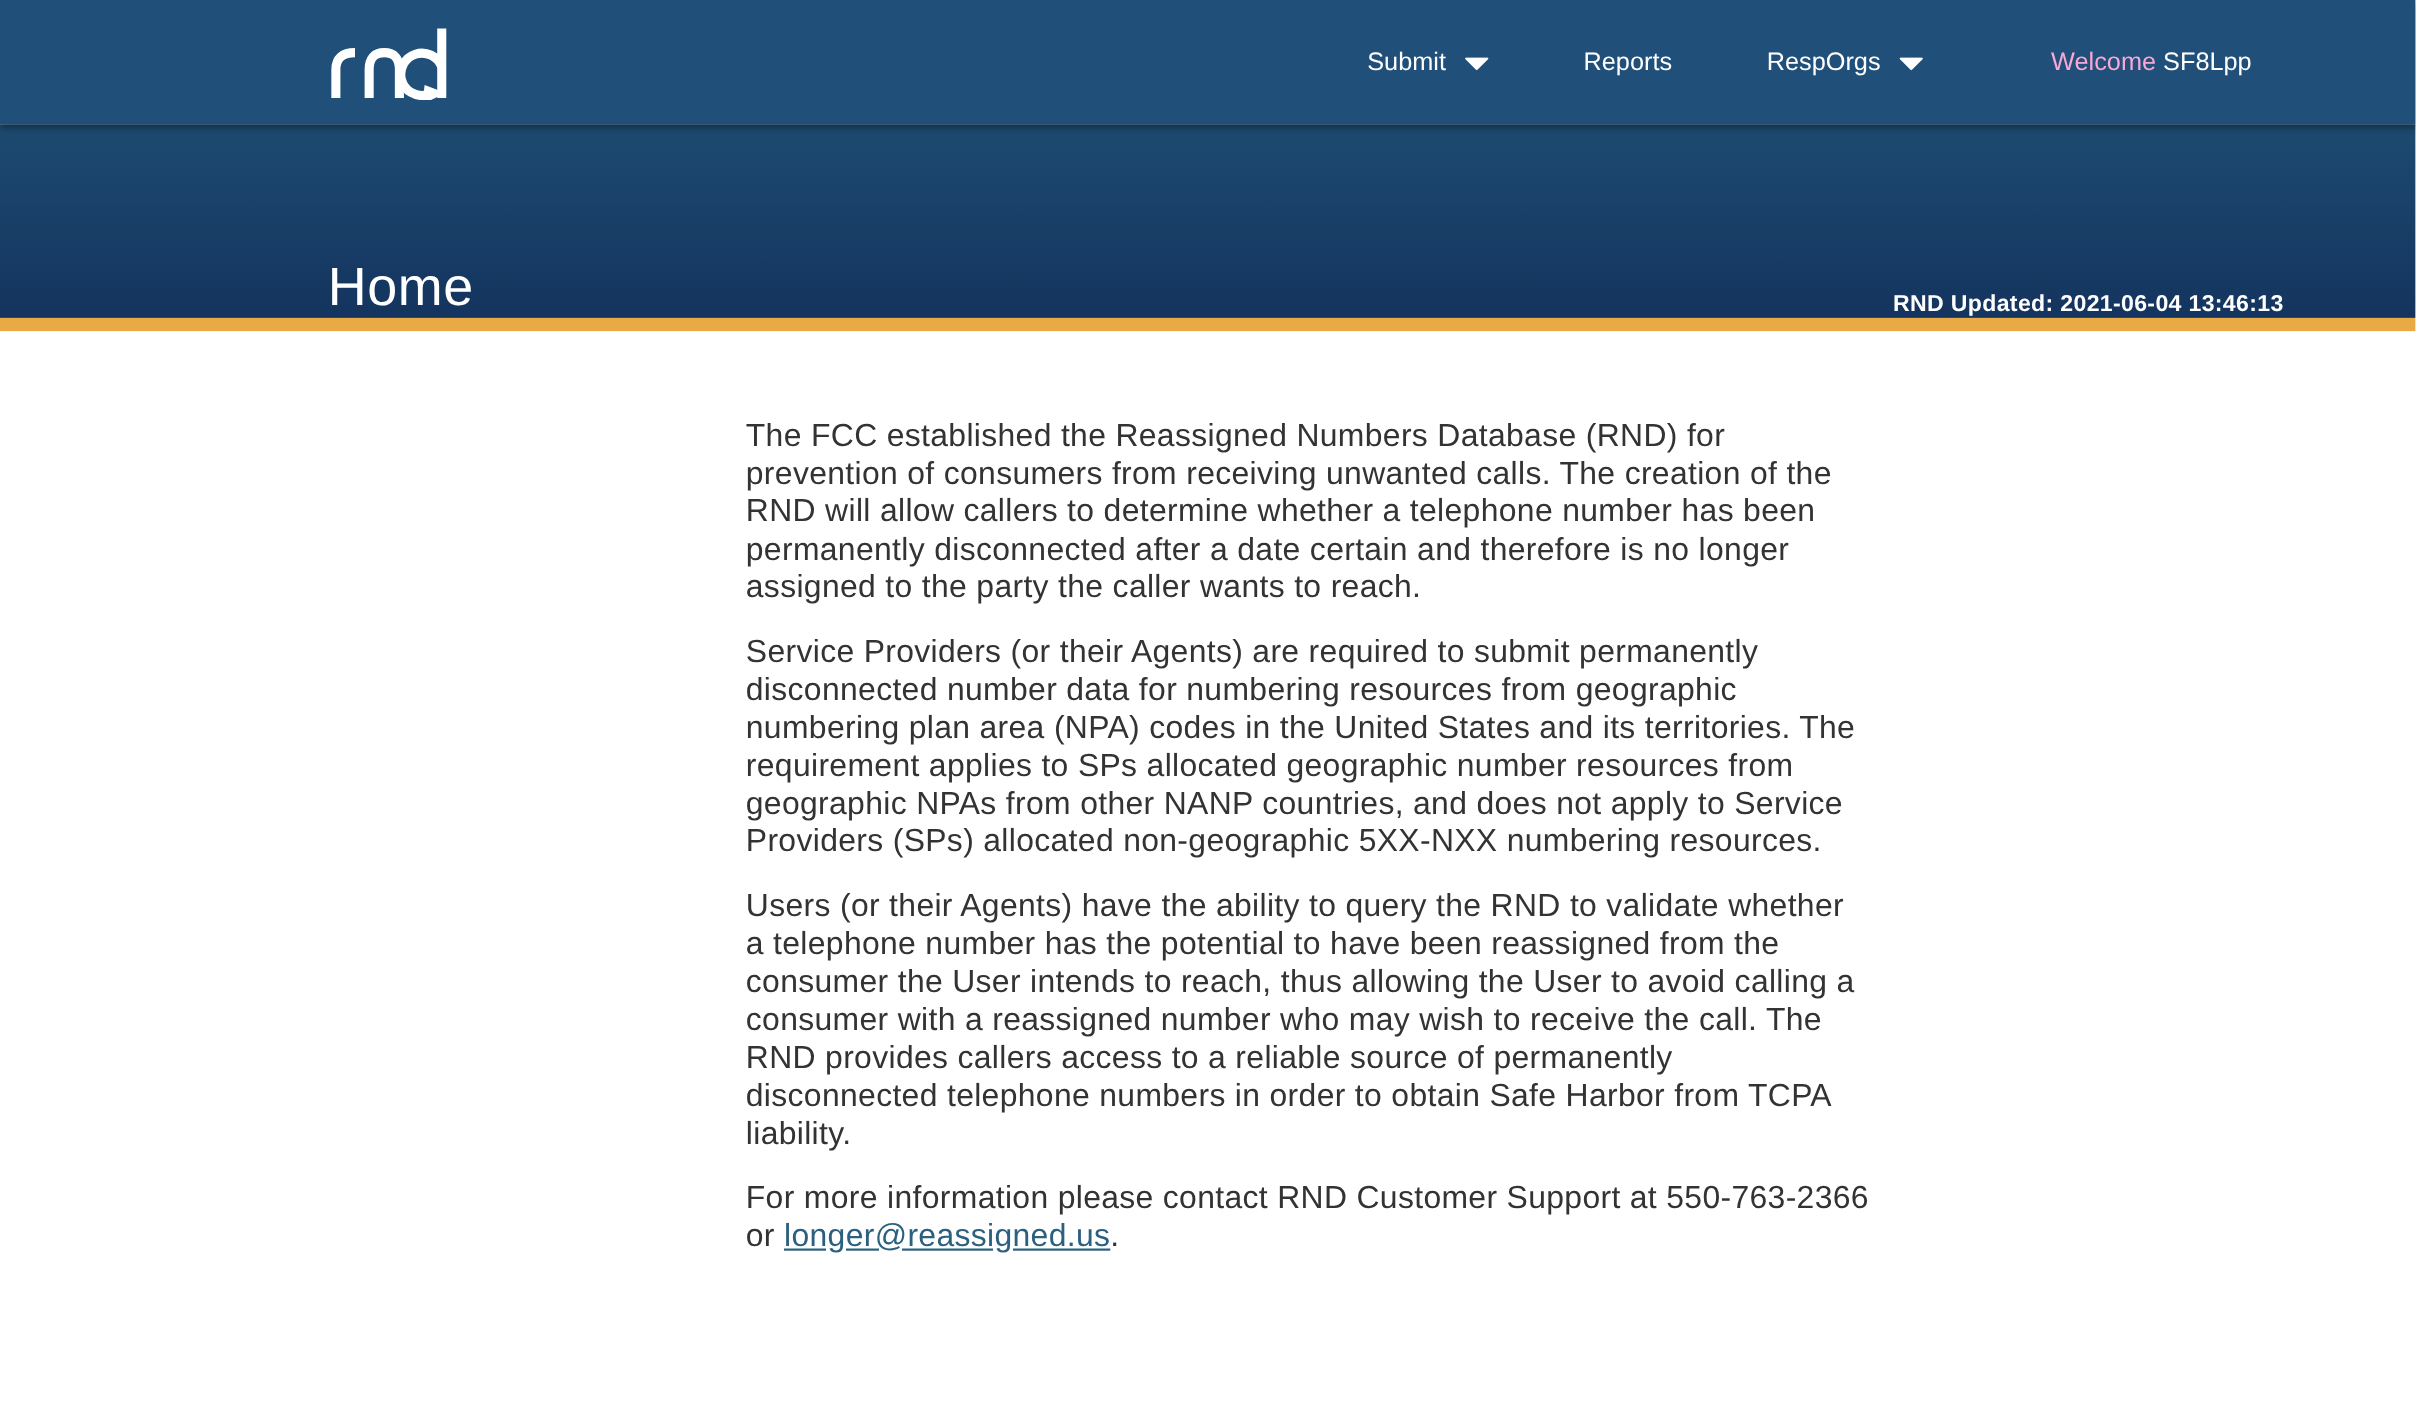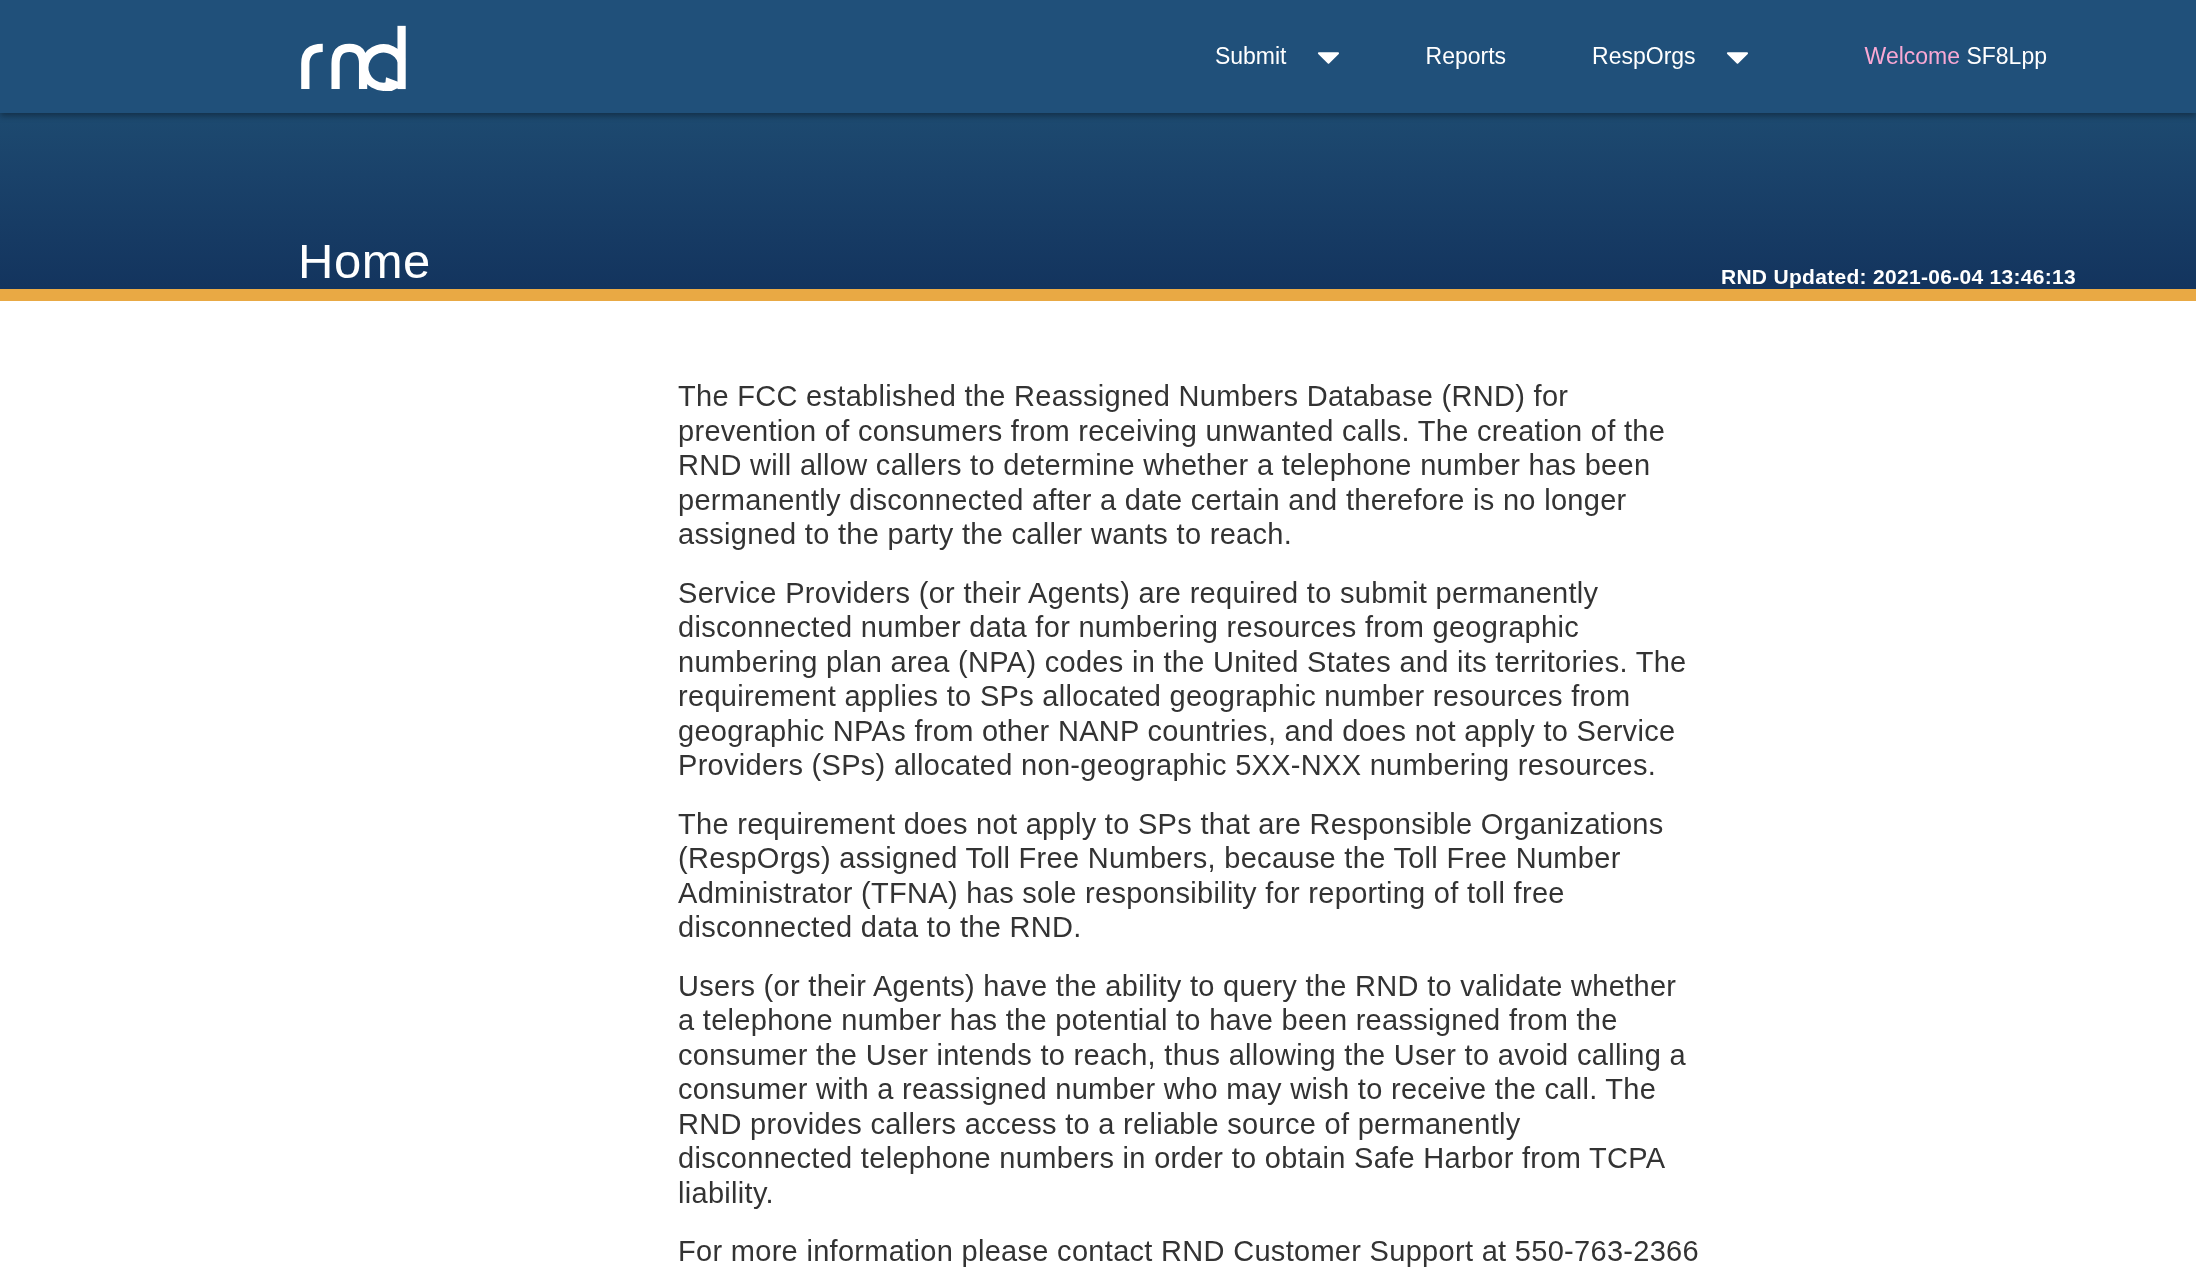--- a/index.html
+++ b/index.html
@@ -27,21 +27,21 @@
     margin-left: auto;
     display: flex;
     align-items: center;
     gap: 86px;
     font-size: 23px;
     color: #ffffff;
   }
   .nav-item {
     display: flex;
     align-items: center;
-    gap: 30px;
+    gap: 16px;
     cursor: pointer;
     white-space: nowrap;
   }
   .caret { display: block; margin-top: 3px; }
   .welcome { margin-left: 30px; white-space: nowrap; }
   .welcome .prefix { color: #f9a8d4; }
   .welcome .user { color: #ffffff; }
 
   
   .hero {
@@ -131,18 +131,17 @@
   <header class="hero">
     <h1>Home</h1>
     <div class="updated">RND Updated: 2021-06-04 13:46:13</div>
   </header>
 
   <div class="accent-bar"></div>
 
   <main class="content">
     <p>The FCC established the Reassigned Numbers Database (RND) for prevention of consumers from receiving unwanted calls. The creation of the RND will allow callers to determine whether a telephone number has been permanently disconnected after a date certain and therefore is no longer assigned to the party the caller wants to reach.</p>
     <p>Service Providers (or their Agents) are required to submit permanently disconnected number data for numbering resources from geographic numbering plan area (NPA) codes in the United States and its territories. The requirement applies to SPs allocated geographic number resources from geographic NPAs from other NANP countries, and does not apply to Service Providers (SPs) allocated non-geographic 5XX-NXX numbering resources.</p>
-    <p>The requirement does not apply to SPs that are Responsible Organizations (RespOrgs) assigned Toll Free Numbers, because the Toll Free Number Administrator (TFNA) has sole responsibility for reporting of toll free disconnected data to the RND.</p>
     <p>Users (or their Agents) have the ability to query the RND to validate whether a telephone number has the potential to have been reassigned from the consumer the User intends to reach, thus allowing the User to avoid calling a consumer with a reassigned number who may wish to receive the call. The RND provides callers access to a reliable source of permanently disconnected telephone numbers in order to obtain Safe Harbor from TCPA liability.</p>
     <p><span>For more information please contact RND Customer Support at 550-763-2366 or </span><a href="#">longer@reassigned.us</a><span>.</span></p>
   </main>
 
 </div>
 
 </body></html>

